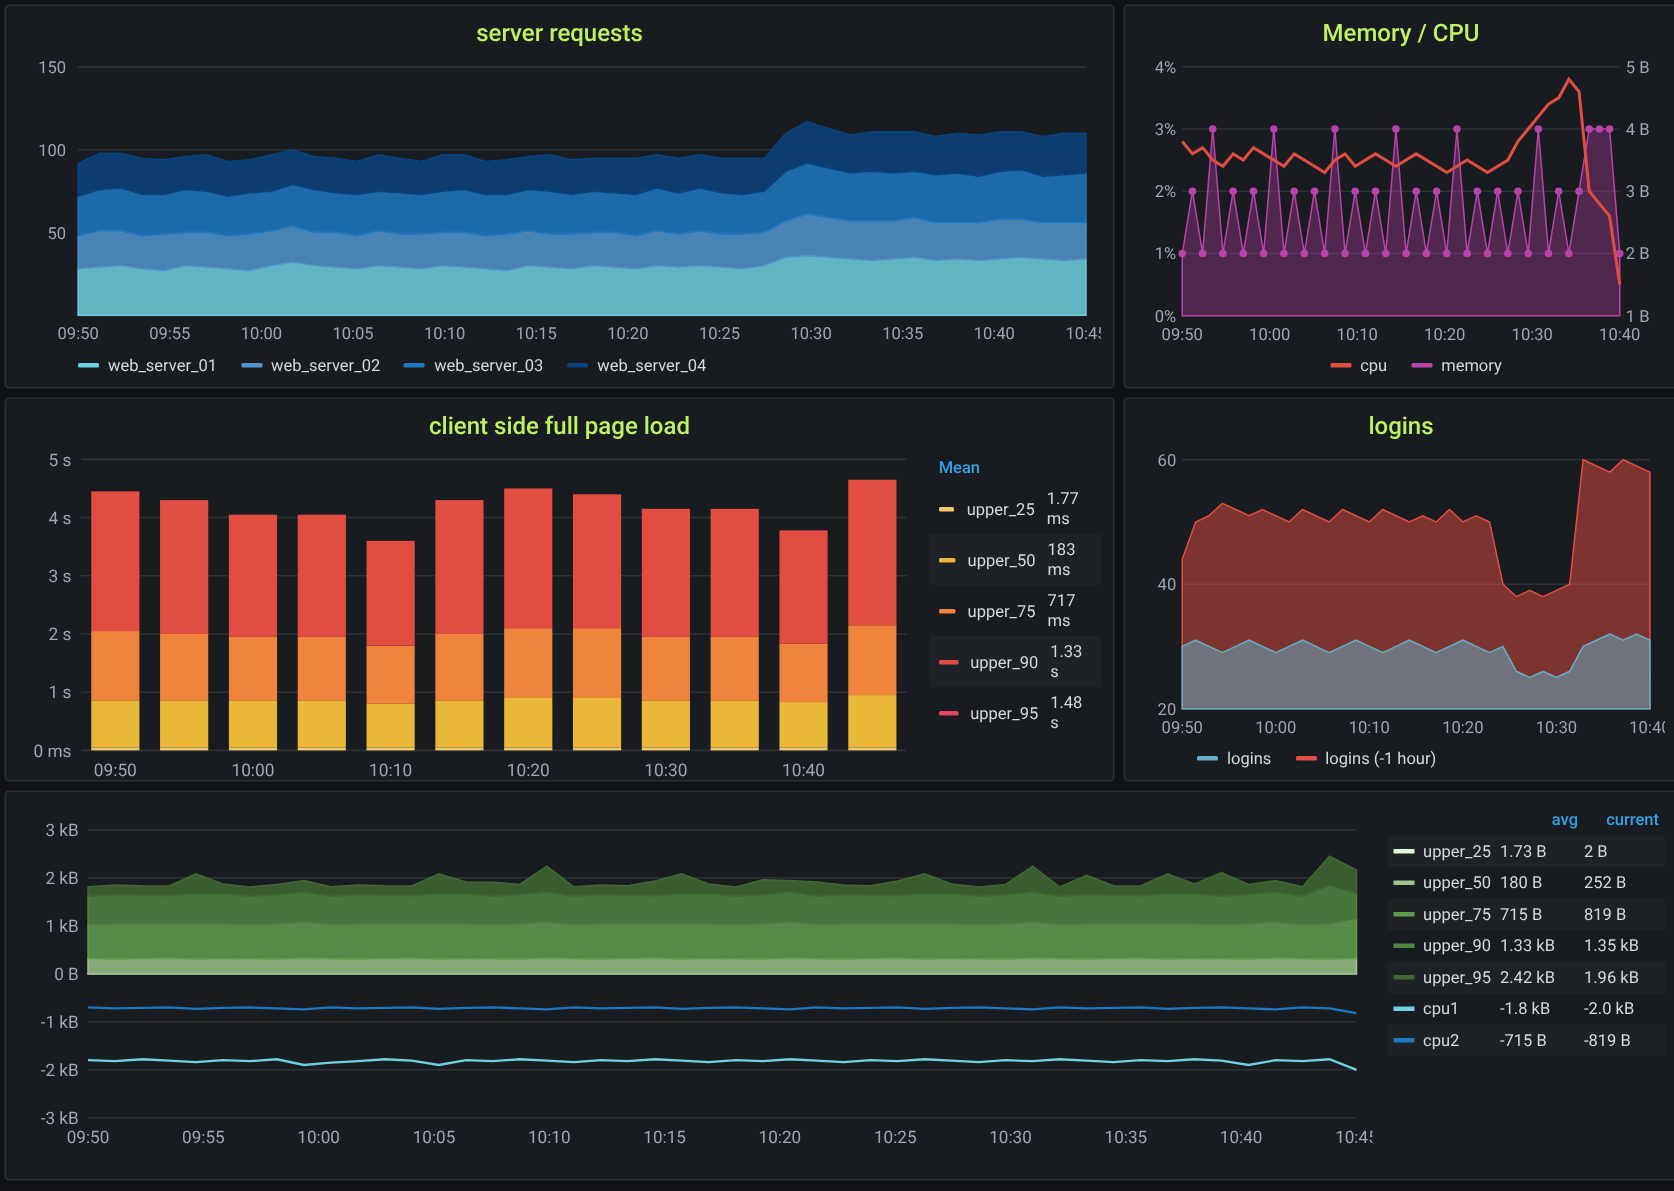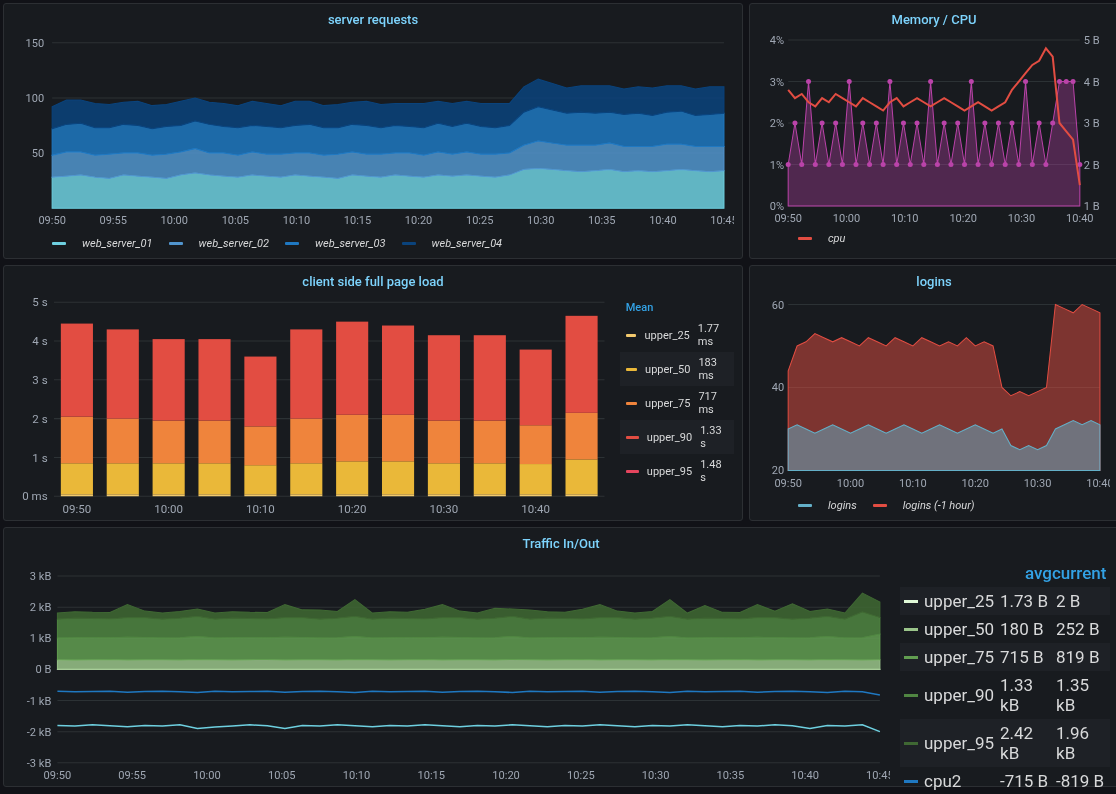--- a/index.html
+++ b/index.html
@@ -23,37 +23,37 @@
     background: #181b1f;
     border: 1px solid #2c2f33;
     border-radius: 3px;
     display: flex;
     flex-direction: column;
     padding: 8px;
     position: relative;
   }
   .panel-title {
     text-align: center;
-    font-size: 13px;
+    font-size: 16px;
     font-weight: 500;
-    color: #7dd3fc;
+    color: #bef264;
     margin-bottom: 8px;
   }
   .traffic-panel { grid-column: 1 / span 2; }
   .chart-body { flex: 1; display: flex; position: relative; }
   svg { width: 100%; height: 100%; display: block; }
   .axis-text { fill: #9fa7b3; font-size: 11px; }
   .grid-line { stroke: #2c3235; stroke-width: 1; }
   .legend-bottom {
     display: flex;
     gap: 16px;
     padding: 6px 10px 0 40px;
     font-size: 11px;
   }
-  .legend-item { display: flex; align-items: center; gap: 16px; color: #d8d9da; font-style: italic; }
+  .legend-item { display: flex; align-items: center; gap: 6px; color: #d8d9da; }
   .legend-swatch { width: 14px; height: 3px; border-radius: 1px; }
   .side-legend {
     width: 148px;
     font-size: 11px;
     padding-left: 10px;
   }
   .side-legend-header {
     color: #33a2e5;
     font-weight: 500;
     padding: 4px 6px;
@@ -63,21 +63,21 @@
     align-items: center;
     padding: 4px 6px;
     gap: 8px;
   }
   .side-legend-row:nth-child(even) { background: #1e2126; }
   .side-legend-name { flex: 1; }
   .side-legend-val { color: #d8d9da; }
   .traffic-body { display: flex; gap: 10px; flex: 1; }
   .traffic-legend {
     width: 210px;
-    font-size: 17px;
+    font-size: 11px;
   }
   .traffic-legend-header {
     display: flex;
     padding: 4px;
     color: #33a2e5;
     font-weight: 500;
   }
   .traffic-legend-header .col-name { flex: 1; }
   .traffic-legend-header .col-val { width: 54px; text-align: right; }
   .traffic-legend-row {
@@ -210,21 +210,21 @@
           <circle cx="279.5348837209302" cy="87.5" r="2.5" fill="#ba43a9"></circle>
           <circle cx="286.27906976744185" cy="128.75" r="2.5" fill="#ba43a9"></circle>
           <circle cx="293.0232558139535" cy="87.5" r="2.5" fill="#ba43a9"></circle>
           <circle cx="299.7674418604651" cy="46.25" r="2.5" fill="#ba43a9"></circle>
           <circle cx="306.51162790697674" cy="46.25" r="2.5" fill="#ba43a9"></circle>
           <circle cx="313.25581395348837" cy="46.25" r="2.5" fill="#ba43a9"></circle>
           <circle cx="320" cy="128.75" r="2.5" fill="#ba43a9"></circle>
           <path d="M30,54.500000000000014L30,54.500000000000014L36.74418604651163,62.75L43.48837209302326,58.624999999999986L50.23255813953489,66.875L56.97674418604651,71L63.72093023255814,62.75L70.46511627906978,66.875L77.2093023255814,58.624999999999986L83.95348837209302,62.75L90.69767441860466,66.875L97.44186046511628,71L104.18604651162791,62.75L110.93023255813954,66.875L117.67441860465115,71L124.4186046511628,75.12500000000001L131.16279069767444,66.875L137.90697674418604,62.75L144.65116279069767,71L151.39534883720933,66.875L158.13953488372093,62.75L164.88372093023256,66.875L171.62790697674419,71L178.37209302325581,66.875L185.11627906976742,62.75L191.86046511627907,66.875L198.6046511627907,71L205.3488372093023,75.12500000000001L212.09302325581396,71L218.8372093023256,66.875L225.5813953488372,71L232.32558139534885,75.12500000000001L239.06976744186045,71L245.81395348837208,66.875L252.55813953488374,54.500000000000014L259.30232558139534,46.25L266.04651162790697,38L272.79069767441865,29.75L279.5348837209302,25.625L286.27906976744185,13.25L293.0232558139535,21.5L299.7674418604651,87.5L306.51162790697674,95.75L313.25581395348837,104L320,149.375" fill="none" stroke="#e24d42" stroke-width="2"></path>
         </svg>
     </div>
-    <div class="legend-bottom" id="legend-memory-cpu" style="justify-content:center;padding-right:20px;flex-direction:column;">
+    <div class="legend-bottom" id="legend-memory-cpu" style="justify-content:center;padding-right:20px;">
         <div class="legend-item">
           <span class="legend-swatch" style="background: rgb(226, 77, 66);"></span>
           <span>cpu</span>
         </div>
         <div class="legend-item">
           <span class="legend-swatch" style="background: rgb(186, 67, 169);"></span>
           <span>memory</span>
         </div>
       </div>
   </div>
@@ -359,21 +359,20 @@
           <span>logins</span>
         </div>
         <div class="legend-item">
           <span class="legend-swatch" style="background: rgb(226, 77, 66);"></span>
           <span>logins (-1 hour)</span>
         </div>
       </div>
   </div>
 
   <div class="panel traffic-panel">
-    <div class="panel-title">Traffic In/Out</div>
     <div class="traffic-body">
       <svg id="svg-traffic" viewBox="0 0 870 210">
           <line x1="45" x2="860" y1="190" y2="190" class="grid-line"></line>
           <text x="39" y="194" text-anchor="end" class="axis-text">-3 kB</text>
           <line x1="45" x2="860" y1="159.16666666666666" y2="159.16666666666666" class="grid-line"></line>
           <text x="39" y="163.16666666666666" text-anchor="end" class="axis-text">-2 kB</text>
           <line x1="45" x2="860" y1="128.33333333333334" y2="128.33333333333334" class="grid-line"></line>
           <text x="39" y="132.33333333333334" text-anchor="end" class="axis-text">-1 kB</text>
           <line x1="45" x2="860" y1="97.5" y2="97.5" class="grid-line"></line>
           <text x="39" y="101.5" text-anchor="end" class="axis-text">0 B</text>
@@ -434,20 +433,26 @@
               <span class="val">1.33 kB</span>
               <span class="val">1.35 kB</span>
             </div>
             <div class="traffic-legend-row">
               <span class="swatch" style="background: rgb(63, 104, 51);"></span>
               <span class="name">upper_95</span>
               <span class="val">2.42 kB</span>
               <span class="val">1.96 kB</span>
             </div>
             <div class="traffic-legend-row">
+              <span class="swatch" style="background: rgb(110, 208, 224);"></span>
+              <span class="name">cpu1</span>
+              <span class="val">-1.8 kB</span>
+              <span class="val">-2.0 kB</span>
+            </div>
+            <div class="traffic-legend-row">
               <span class="swatch" style="background: rgb(31, 120, 193);"></span>
               <span class="name">cpu2</span>
               <span class="val">-715 B</span>
               <span class="val">-819 B</span>
             </div>
           </div>
       </div>
     </div>
   </div>
 

